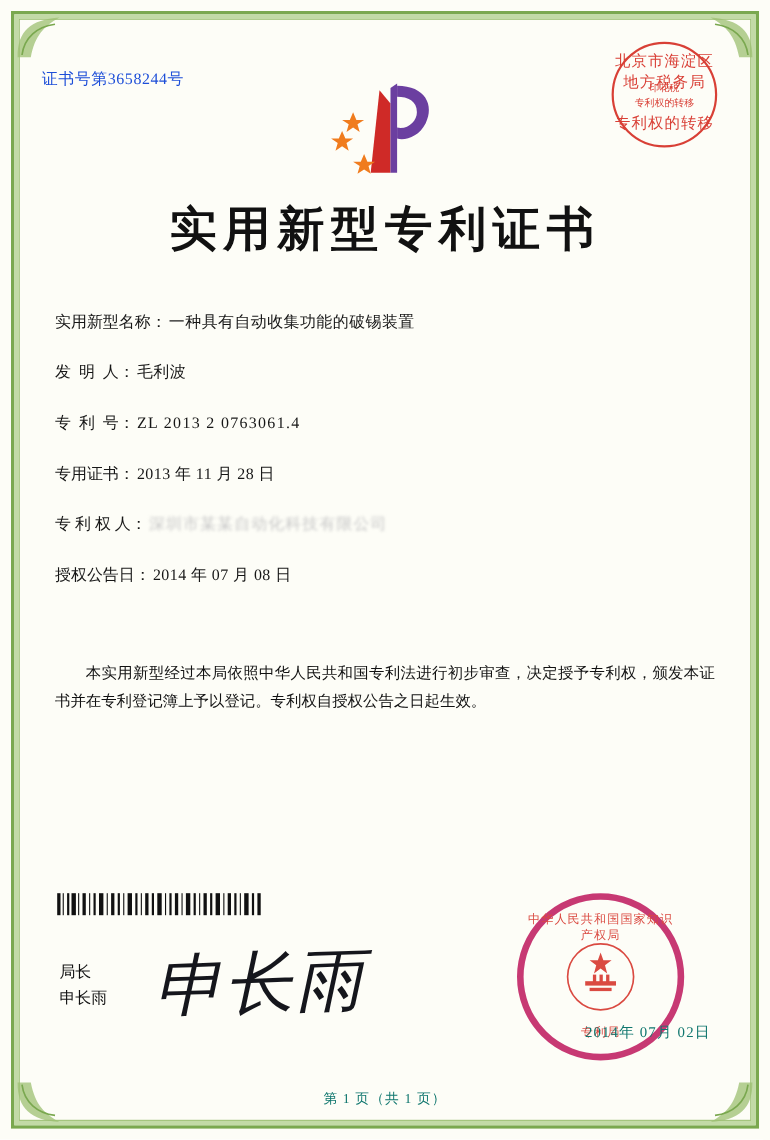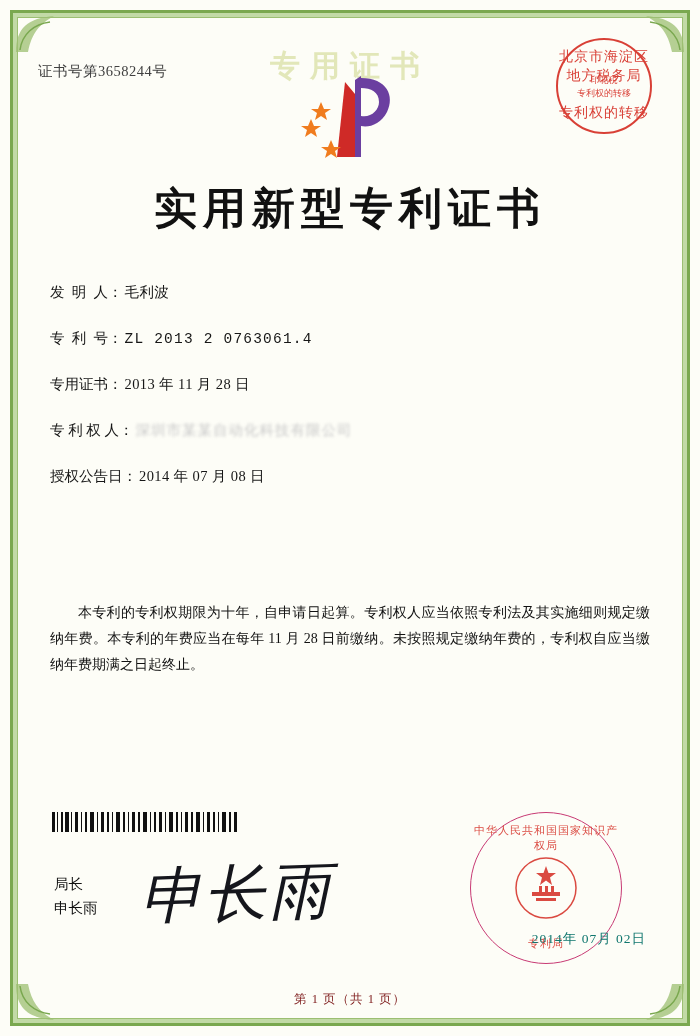--- a/index.html
+++ b/index.html
@@ -79,21 +79,21 @@
     font-weight: bold;
     user-select: none;
   }
 
   
   .serial {
     position: absolute;
     left: 38px;
     top: 62px;
     font-size: 14.5px;
-    color: #404040;
+    color: #1d4ed8;
     letter-spacing: 0.5px;
   }
 
   .logo {
     position: absolute;
     left: 0;
     top: 62px;
     width: 100%;
     height: 110px;
     text-align: center;
@@ -162,21 +162,21 @@
   }
   .field-label {
     white-space: pre;
     flex: 0 0 auto;
   }
   .field-value {
     margin-left: 2px;
     letter-spacing: 0.4px;
   }
   .field-value.mono {
-    font-family: Liberation Mono, monospace;
+    font-family: Liberation Serif, serif;
     letter-spacing: 1.2px;
   }
   .redacted {
     display: inline-block;
     position: relative;
     color: #c7c7c7;
     filter: blur(1.5px);
     letter-spacing: 1px;
   }
 
@@ -232,21 +232,21 @@
     transform: rotate(-2deg);
   }
 
   
   .national-seal {
     position: absolute;
     right: 78px;
     bottom: 72px;
     width: 152px;
     height: 152px;
-    border: 1px solid #be185d;
+    border: 6px solid #be185d;
     border-radius: 50%;
     box-sizing: border-box;
     opacity: 0.85;
     color: #d42b22;
   }
   .national-seal .ring-text-top,
   .national-seal .ring-text-bot {
     position: absolute;
     left: 0;
     width: 100%;
@@ -274,21 +274,21 @@
   }
 
   
   .footer {
     position: absolute;
     left: 0;
     bottom: 28px;
     width: 100%;
     text-align: center;
     font-size: 12.5px;
-    color: #7f1d1d;
+    color: #0f766e;
     letter-spacing: 1px;
   }
 </style>
 </head>
 <body>
 
 <div class="certificate">
 
   <div class="border-outer"></div>
   <div class="border-band"></div>
@@ -312,21 +312,20 @@
       <path d="M6,36 C8,20 20,10 36,8" stroke="#7aa84f" stroke-width="1.5" fill="none"></path>
     </svg>
   </div>
   <div class="corner br">
     <svg width="58" height="40" viewBox="0 0 58 40">
       <path d="M2,38 C2,14 14,4 40,2 C26,10 18,18 14,38 Z" fill="#9cbf72" opacity="0.75"></path>
       <path d="M6,36 C8,20 20,10 36,8" stroke="#7aa84f" stroke-width="1.5" fill="none"></path>
     </svg>
   </div>
 
-  <div class="watermark">专用证书</div>
 
   <div class="serial">证书号第3658244号</div>
 
   <div class="logo">
     <svg width="150" height="105" viewBox="0 0 150 105">
       <path d="M62,95 L70,20 L80,32 L80,95 Z" fill="#cf2a27"></path>
       <path d="M80,95 L80,18 L86,14 L86,95 Z" fill="#6b3fa0"></path>
       <path d="M86,16 C112,16 120,34 112,50 C106,62 94,66 86,64 L86,54 C96,56 104,48 104,40 C104,30 96,26 86,26 Z" fill="#6b3fa0"></path>
       <g fill="#f07c1e">
         <polygon points="36,57 39,64 46,64 40,68 42,75 36,71 30,75 32,68 26,64 33,64"></polygon>
@@ -342,20 +341,24 @@
       <div>印花税</div>
       <div>专利权的转移</div>
     </div>
     <div class="arc-bot">专利权的转移</div>
   </div>
 
   <div class="main-title">实用新型专利证书</div>
 
   <div class="fields">
     <div class="field-row">
+      <span class="field-label">实用新型名称：</span>
+      <span class="field-value">一种具有自动收集功能的破锡装置</span>
+    </div>
+    <div class="field-row">
       <span class="field-label">发  明  人：</span>
       <span class="field-value">毛利波</span>
     </div>
     <div class="field-row">
       <span class="field-label">专  利  号：</span>
       <span class="field-value mono">ZL 2013 2 0763061.4</span>
     </div>
     <div class="field-row">
       <span class="field-label">专用证书：</span>
       <span class="field-value">2013 年 11 月 28 日</span>
@@ -364,21 +367,21 @@
       <span class="field-label">专 利 权 人：</span>
       <span class="field-value redacted">深圳市某某自动化科技有限公司</span>
     </div>
     <div class="field-row">
       <span class="field-label">授权公告日：</span>
       <span class="field-value">2014 年 07 月 08 日</span>
     </div>
   </div>
 
   <div class="body-text">
-    <p>本专利的专利权期限为十年，自申请日起算。专利权人应当依照专利法及其实施细则规定缴纳年费。本专利的年费应当在每年 11 月 28 日前缴纳。未按照规定缴纳年费的，专利权自应当缴纳年费期满之日起终止。</p>
+    <p>本实用新型经过本局依照中华人民共和国专利法进行初步审查，决定授予专利权，颁发本证书并在专利登记簿上予以登记。专利权自授权公告之日起生效。</p>
   </div>
 
   <div class="barcode">
     <div class="bar" style="left:0px;width:3px"></div>
     <div class="bar" style="left:5px;width:1px"></div>
     <div class="bar" style="left:9px;width:2px"></div>
     <div class="bar" style="left:13px;width:4px"></div>
     <div class="bar" style="left:19px;width:1px"></div>
     <div class="bar" style="left:23px;width:3px"></div>
     <div class="bar" style="left:29px;width:1px"></div>

